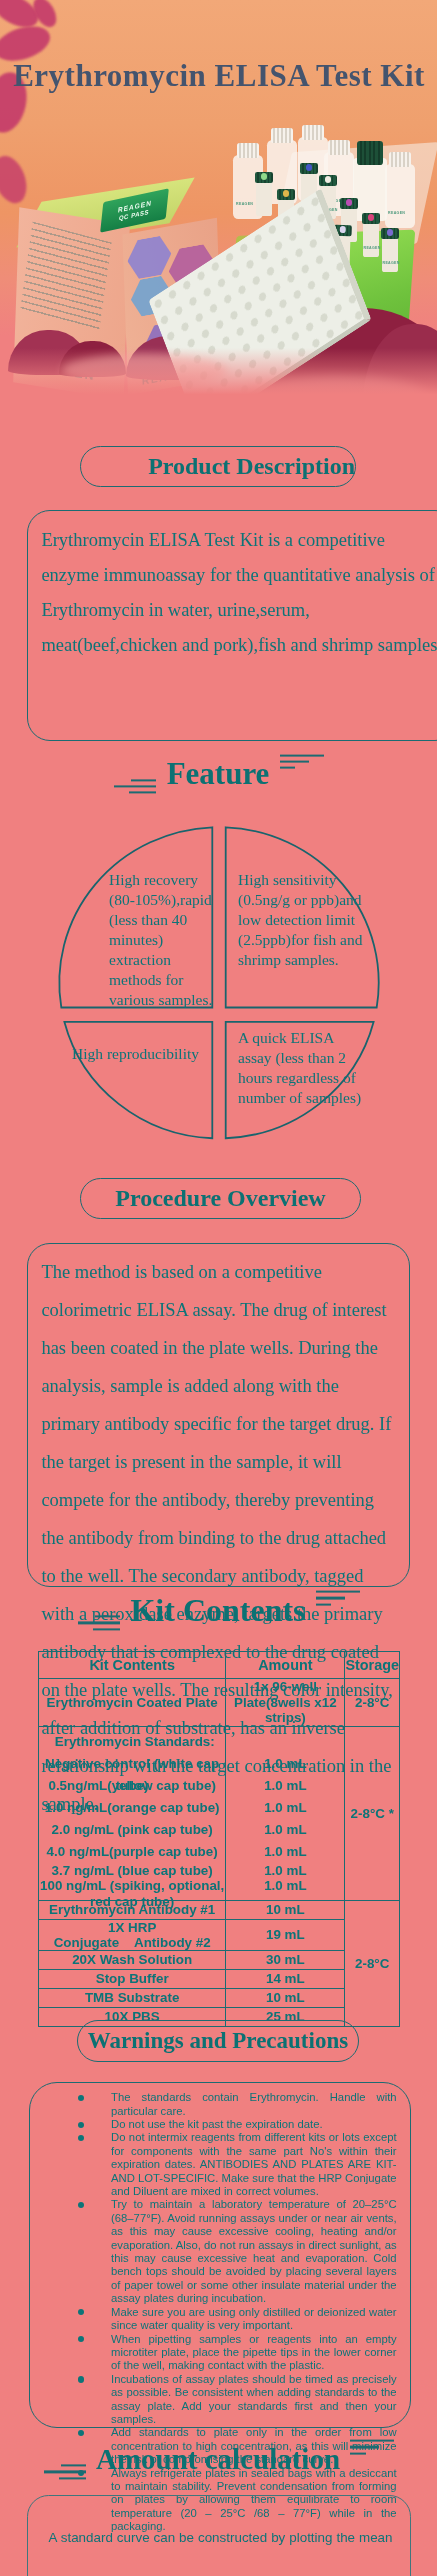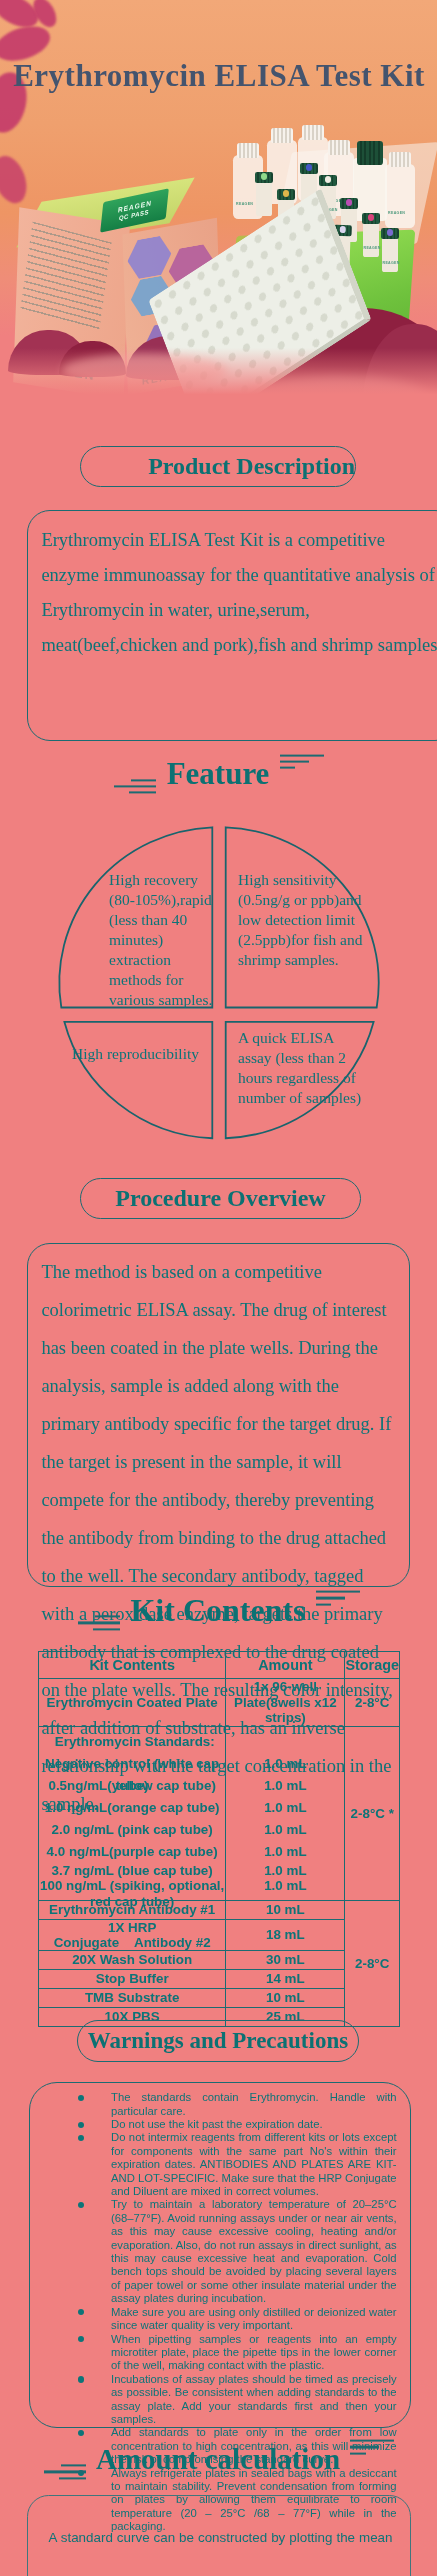--- a/index.html
+++ b/index.html
@@ -334,21 +334,21 @@
       </td>
       <td>2-8°C *</td>
     </tr>
     <tr class="row-sm">
       <td>Erythromycin Antibody #1</td>
       <td>10 mL</td>
       <td rowspan="6">2-8°C</td>
     </tr>
     <tr class="row-sm">
       <td>1X HRP Conjugate&nbsp;&nbsp;&nbsp;&nbsp;Antibody #2</td>
-      <td>18 mL</td>
+      <td>19 mL</td>
     </tr>
     <tr class="row-sm">
       <td>20X Wash Solution</td>
       <td>30 mL</td>
     </tr>
     <tr class="row-sm">
       <td>Stop Buffer</td>
       <td>14 mL</td>
     </tr>
     <tr class="row-sm">

